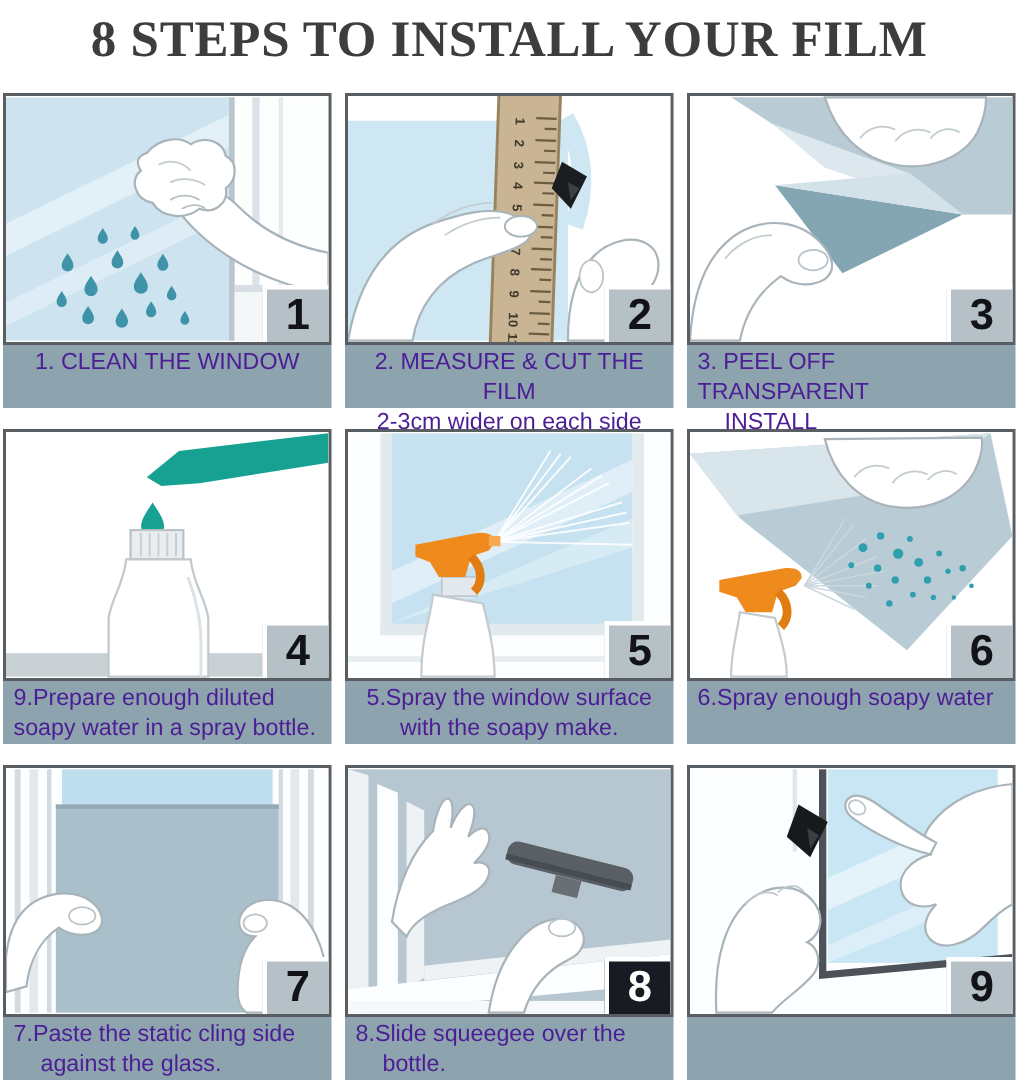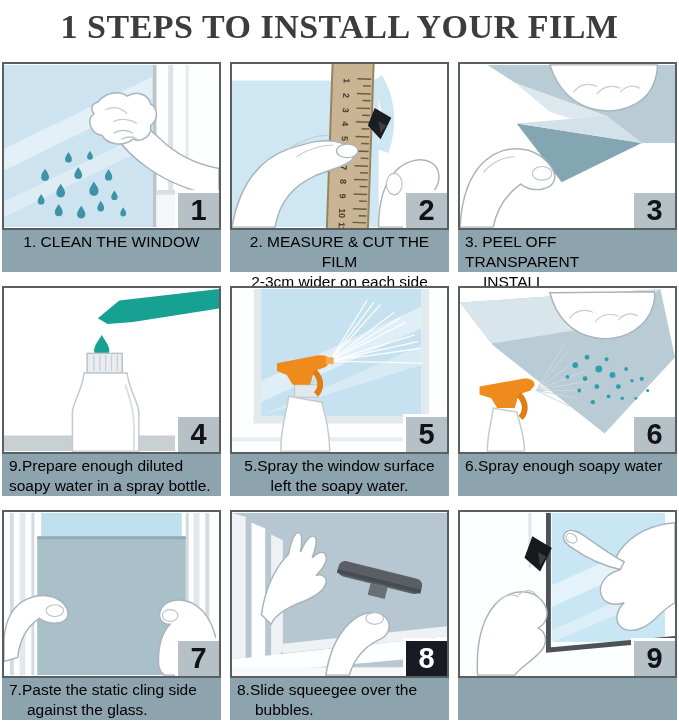--- a/index.html
+++ b/index.html
@@ -8,31 +8,31 @@
     font-family:"Liberation Serif",serif;font-weight:700;font-size:34px;line-height:42px;
     letter-spacing:.5px;white-space:nowrap;}
   .grid{display:grid;grid-template-columns:repeat(3,1fr);column-gap:9px;row-gap:14px;padding:0 2px;}
   .panel{display:flex;flex-direction:column;height:210px;}
   .art{position:relative;height:164px;border:2px solid #595e62;background:#fff;overflow:hidden;flex:0 0 auto;}
   .art svg{display:block;width:100%;height:100%;}
   .badge{position:absolute;right:0;bottom:0;width:41px;height:35px;background:#b5c1c7;
     border-left:3px solid #fff;border-top:3px solid #fff;display:flex;align-items:center;justify-content:center;
     font-weight:700;font-size:29px;color:#111317;line-height:1;}
   .badge.dark{background:#191b24;color:#ffffff;}
-  .caption{flex:1;min-height:42px;background:#8da3ae;color:#000000;font-size:15.5px;line-height:20px;
+  .caption{flex:1;min-height:42px;background:#8da3ae;color:#4c1d95;font-size:15.5px;line-height:20px;
     padding:2px 4px 2px 7px;box-sizing:border-box;}
   .caption .l1,.caption .l2{display:block;}
   .caption.center{text-align:center;padding-left:4px;}
   .caption.hang .l2{padding-left:18px;}
   text.rulnum{font-family:"Liberation Sans",sans-serif;font-weight:700;font-size:9px;fill:#3f3a2c;}
 </style>
 </head>
 <body>
 
-<h1 class="title">1 STEPS TO INSTALL YOUR FILM</h1>
+<h1 class="title">8 STEPS TO INSTALL YOUR FILM</h1>
 
 <div class="grid">
 
   <section class="panel">
     <div class="art">
       <svg viewBox="0 0 220 166">
         <rect width="152" height="166" fill="#cde4f0"></rect>
         <polygon points="0,86 152,12 152,34 0,108" fill="#ffffff" opacity=".45"></polygon>
         <polygon points="0,140 152,66 152,82 0,156" fill="#ffffff" opacity=".35"></polygon>
         <rect x="152" width="68" height="166" fill="#fdfefe"></rect>
@@ -205,21 +205,21 @@
         <path d="M58,110 C56,128 50,138 50,166 L100,166 C100,148 96,132 92,116 Z" fill="#fff" stroke="#c3cbd0" stroke-width="1.5"></path>
         <rect x="64" y="98" width="24" height="13" fill="#e2e8eb" stroke="#c3cbd0" stroke-width="1.3"></rect>
         <path d="M46,76 L88,68 C96,67 101,70 100,75 L96,80 L84,84 L80,98 L62,98 L56,88 L46,84 Z" fill="#ef8b1c"></path>
         <path d="M84,84 C92,92 92,102 86,108" stroke="#e07c12" stroke-width="6" fill="none"></path>
         <rect x="96" y="70" width="8" height="7" fill="#f6a94e"></rect>
       </svg>
       <div class="badge">5</div>
     </div>
     <div class="caption center">
       <span class="l1">5.Spray the window surface</span>
-      <span class="l2">left the soapy water.</span>
+      <span class="l2">with the soapy make.</span>
     </div>
   </section>
 
   <section class="panel">
     <div class="art">
       <svg viewBox="0 0 220 166">
         <rect width="220" height="166" fill="#fff"></rect>
         <polygon points="0,14 205,0 220,70 148,148 34,58" fill="#b9ccd6"></polygon>
         <polygon points="0,14 205,0 158,36 32,56" fill="#d8e5ea"></polygon>
         <path d="M92,4 C98,28 114,46 138,50 C162,54 184,44 194,26 C198,18 200,10 199,3 Z" fill="#fff" stroke="#a9b4ba" stroke-width="1.5"></path>
@@ -309,21 +309,21 @@
           <rect x="106" y="68" width="88" height="4" fill="#474b52"></rect>
           <rect x="142" y="74" width="18" height="12" fill="#6a6f75"></rect>
         </g>
         <path d="M96,166 C100,140 110,120 126,108 C138,100 152,100 158,108 C164,116 160,126 150,130 C138,136 126,146 120,166 Z" fill="#fff" stroke="#a9b4ba" stroke-width="1.5"></path>
         <ellipse cx="146" cy="108" rx="9" ry="6" fill="#fff" stroke="#b9c3c8" stroke-width="1.2"></ellipse>
       </svg>
       <div class="badge dark">8</div>
     </div>
     <div class="caption hang">
       <span class="l1">8.Slide squeegee over the</span>
-      <span class="l2">bubbles.</span>
+      <span class="l2">bottle.</span>
     </div>
   </section>
 
   <section class="panel">
     <div class="art">
       <svg viewBox="0 0 220 166">
         <rect width="220" height="166" fill="#fdfeff"></rect>
         <rect x="94" y="0" width="116" height="132" fill="#c9e6f5"></rect>
         <polygon points="94,74 210,22 210,44 94,96" fill="#ffffff" opacity=".5"></polygon>
         <polygon points="94,120 210,68 210,84 94,132" fill="#ffffff" opacity=".35"></polygon>

